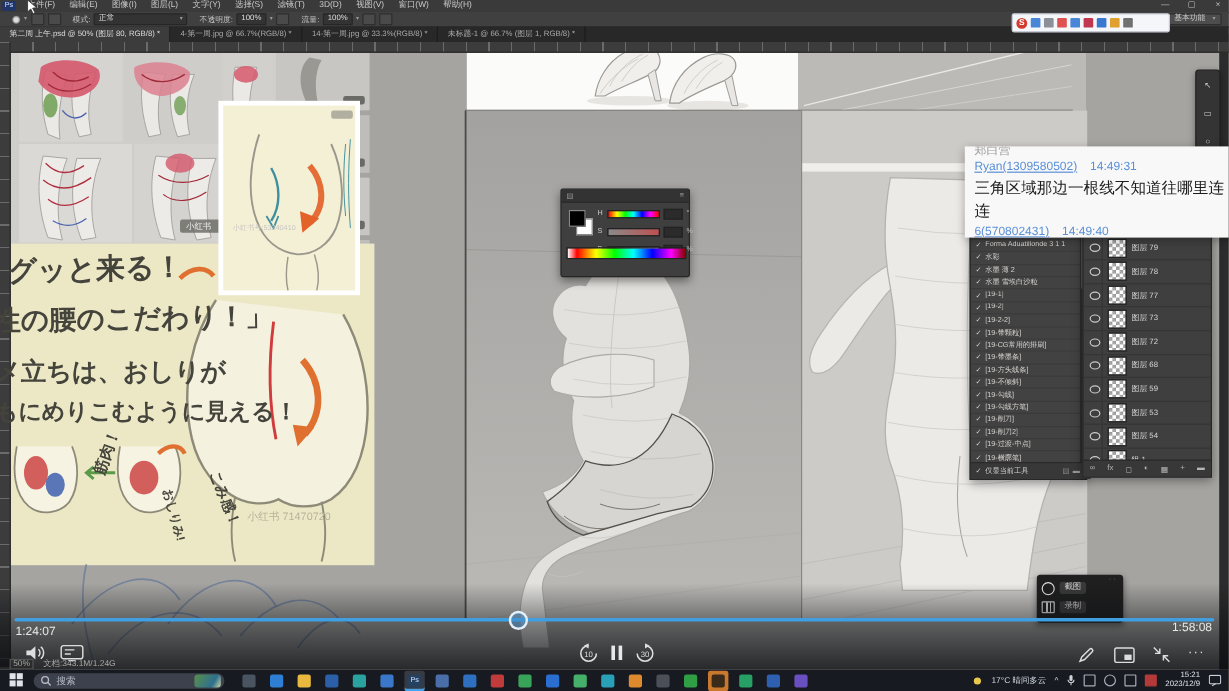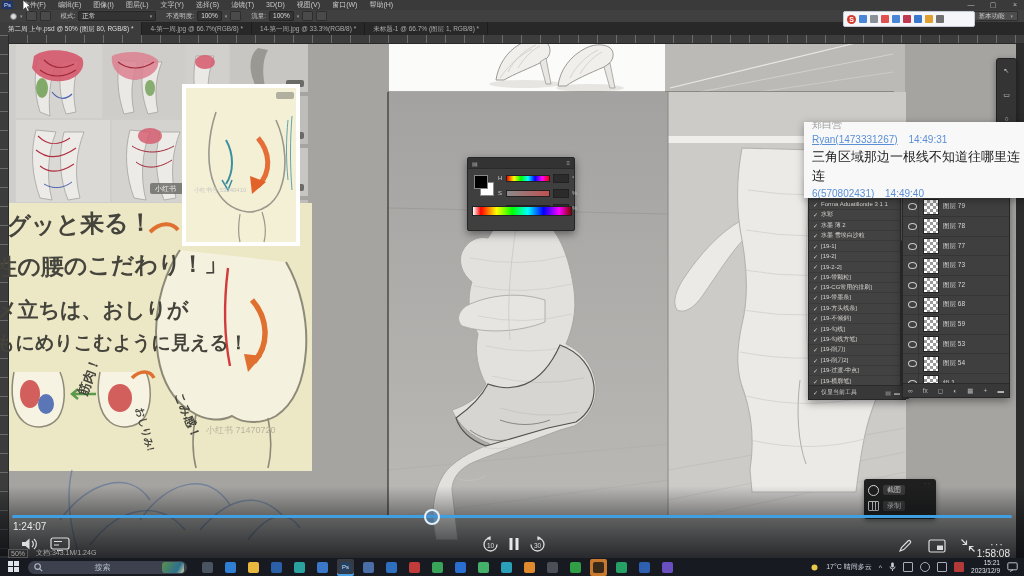--- a/index.html
+++ b/index.html
@@ -129,21 +129,21 @@
 
   
   .statusbar{left:8px;top:548px;z-index:11;display:flex;gap:8px;color:#a9a8a4;font-size:7px;align-items:center;}
   .statusbar .zbox{border:1px solid #555;padding:0 2px;background:rgba(40,40,40,.5);}
 
   
   .taskbar{left:0;top:558px;width:1024px;height:18px;background:#171a21;z-index:13;display:flex;align-items:center;}
   .start{width:12px;height:12px;margin-left:8px;display:grid;grid-template-columns:5px 5px;grid-template-rows:5px 5px;gap:1px;}
   .start i{background:#dfe3ea;display:block;}
   .tb-search{margin-left:8px;width:150px;height:13px;background:#3c414d;border-radius:7px;display:flex;
-             align-items:center;gap:4px;padding:0 3px 0 6px;text-align:center;}
+             align-items:center;gap:4px;padding:0 3px 0 6px;}
   .tb-search .ph{color:#b6bcc8;font-size:8px;flex:1;}
   .tb-thumb{width:22px;height:11px;border-radius:3px;background:linear-gradient(120deg,#5a8f4a,#2e6f8f 70%,#cfd8a0);}
   .tb-apps{display:flex;align-items:center;gap:6px;margin-left:12px;}
   .tb-app{width:15px;height:15px;border-radius:2px;display:flex;align-items:center;justify-content:center;padding:1px;}
   .tb-app i{display:block;width:11px;height:11px;border-radius:2px;color:#cfe0ff;font-size:6px;line-height:11px;
             text-align:center;font-style:normal;}
   .tb-app.hl{background:rgba(255,255,255,.14);box-shadow:inset 0 -2px 0 #4aa3e8;}
   .tray{margin-left:auto;display:flex;align-items:center;gap:7px;padding-right:6px;color:#ccd2dc;font-size:7px;}
   .tray .tico{width:8px;height:8px;border:1px solid #aab;border-radius:1px;}
   .clock{text-align:right;font-size:6.5px;line-height:1.25;color:#dfe3ea;}
@@ -675,21 +675,21 @@
     <span>↖</span>
     <span>▭</span>
     <span>○</span>
     <span>+</span>
     <span>✓</span>
   </div>
 
   <div class="abs chat">
     <div class="prev">郑白营</div>
     <div class="meta">
-      <span class="usr">Ryan(1473331267)</span>
+      <span class="usr">Ryan(1309580502)</span>
       <span style="margin-left:8px;">14:49:31</span>
     </div>
     <div class="msg">三角区域那边一根线不知道往哪里连　有的往大</div>
     <div class="msg" style="margin-top:0;">连</div>
     <div class="meta">
       <span class="usr">6(570802431)</span>
       <span style="margin-left:8px;">14:49:40</span>
     </div>
   </div>
 
@@ -713,21 +713,21 @@
     <div class="wg-row">
       <span class="wg-ic2"></span>
       <span class="wg-chip">录制</span>
     </div>
   </div>
 
   <div class="abs pl-grad"></div>
   <div class="abs pl-bar"></div>
   <div class="abs pl-knob" style="left:calc(42% - 6px);"></div>
   <div class="abs pl-time" style="left:13px;top:521px;">1:24:07</div>
-  <div class="abs pl-time" style="right:14px;top:548px;margin-left:16px;">1:58:08</div>
+  <div class="abs pl-time" style="right:14px;top:518px;margin-left:16px;">1:58:08</div>
 
   <svg class="abs pl-ic" style="left:20px;top:536px;" width="18" height="16" viewBox="0 0 18 16">
     <path d="M2 6 L5.5 6 L9.5 2.5 L9.5 13.5 L5.5 10 L2 10 Z" fill="#ddd"></path>
     <path d="M12 5 A4 4 0 0 1 12 11 M14 3 A6.5 6.5 0 0 1 14 13" stroke="#ddd" stroke-width="1.2" fill="none"></path>
   </svg>
   <svg class="abs pl-ic" style="left:50px;top:537px;" width="20" height="15" viewBox="0 0 20 15">
     <rect x="1" y="1" width="18" height="11" rx="2" fill="none" stroke="#ddd" stroke-width="1.2"></rect>
     <path d="M4 4.5 L12 4.5 M4 8 L9 8" stroke="#ddd" stroke-width="1.1"></path>
     <path d="M7 13.5 L13 13.5" stroke="#ddd" stroke-width="1.1"></path>
   </svg>

